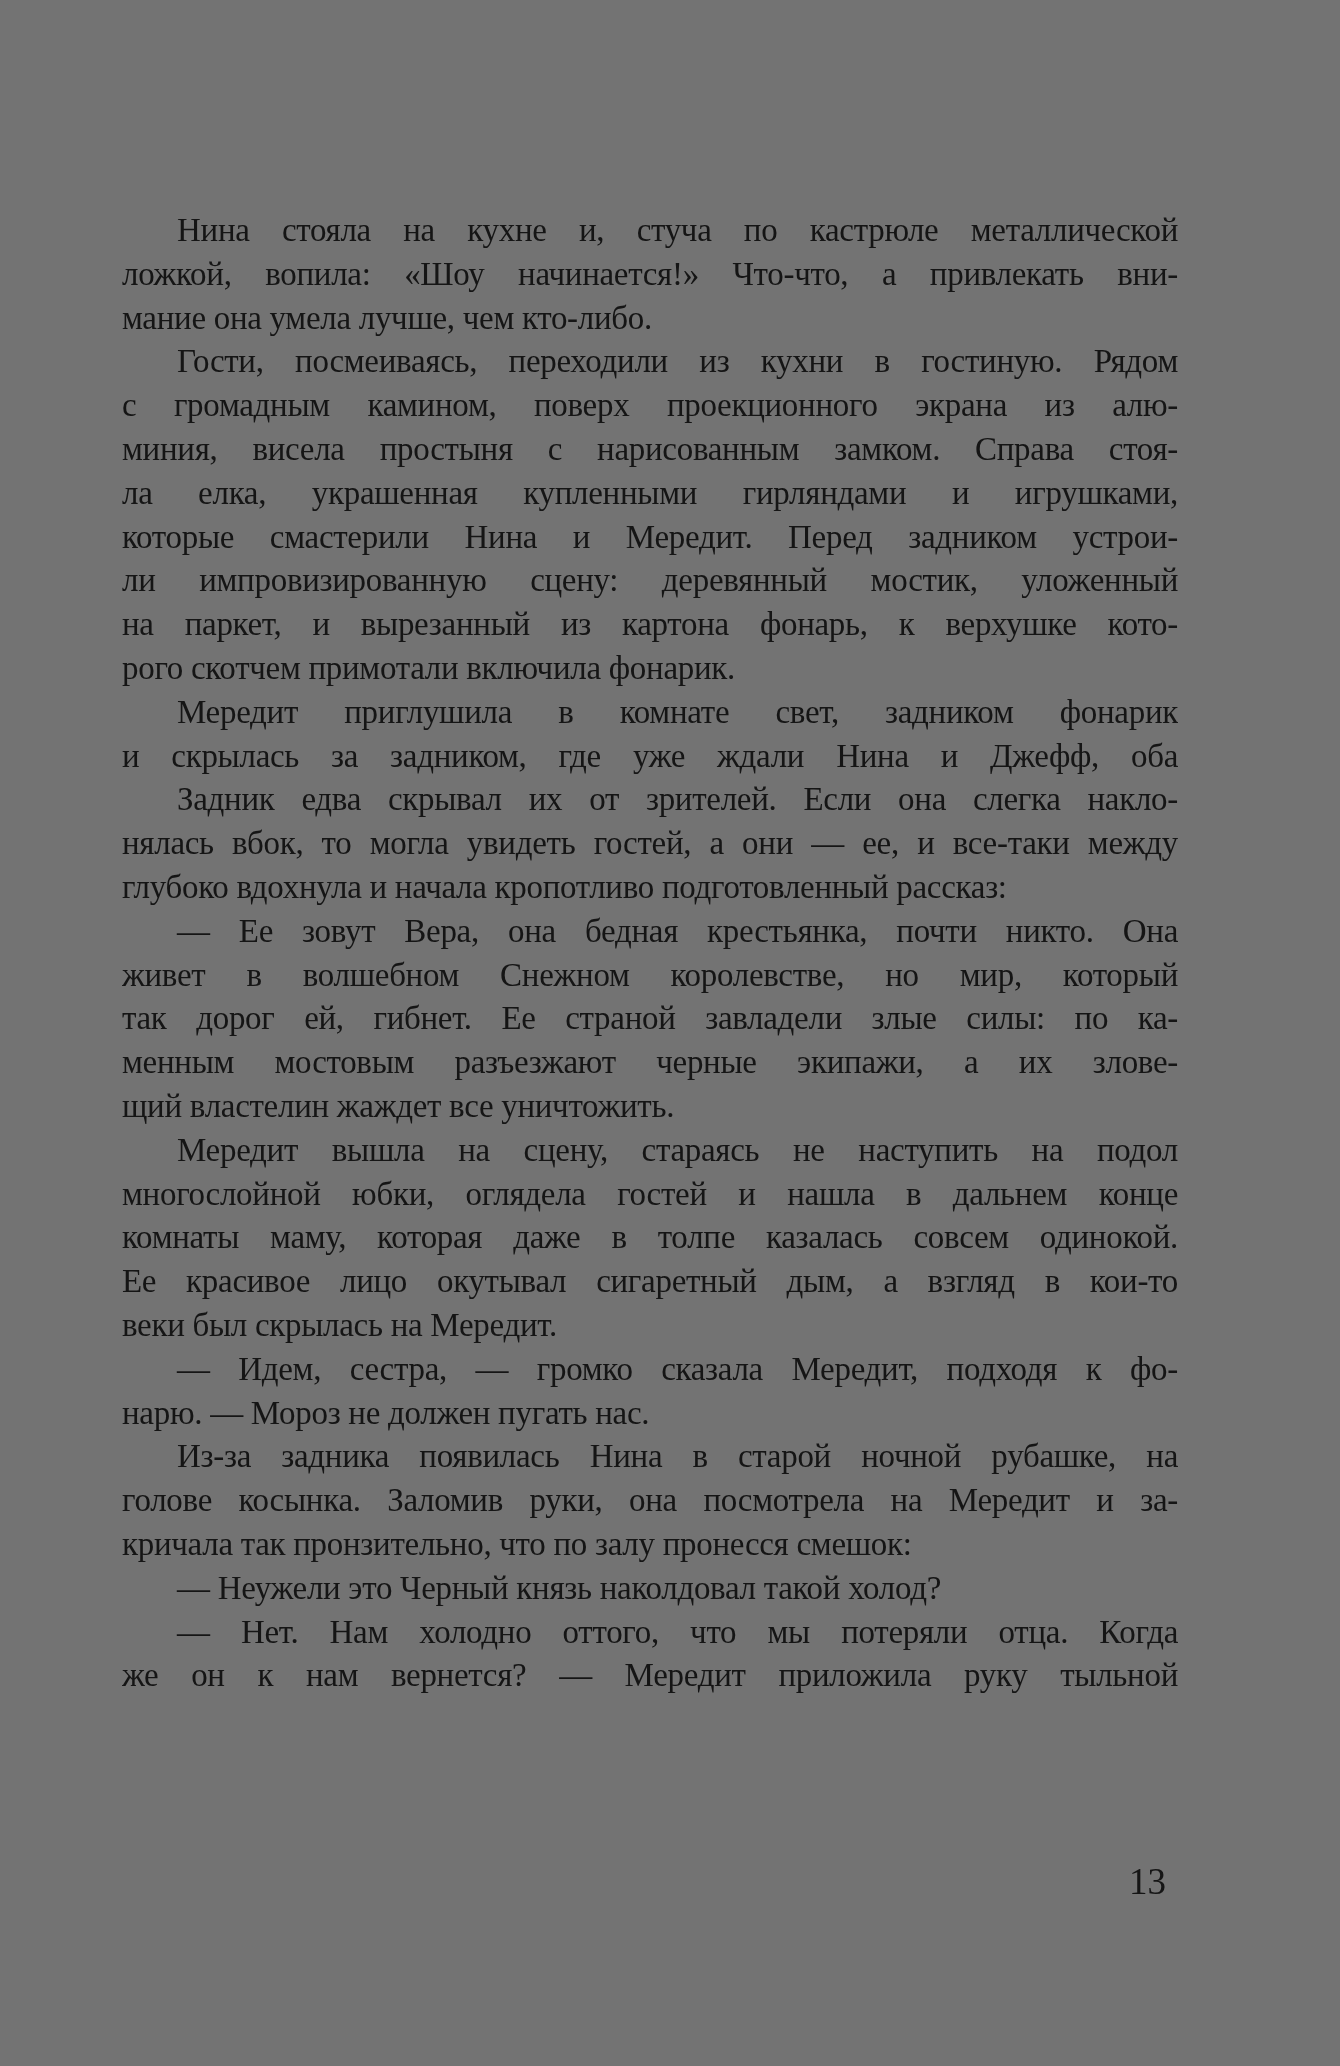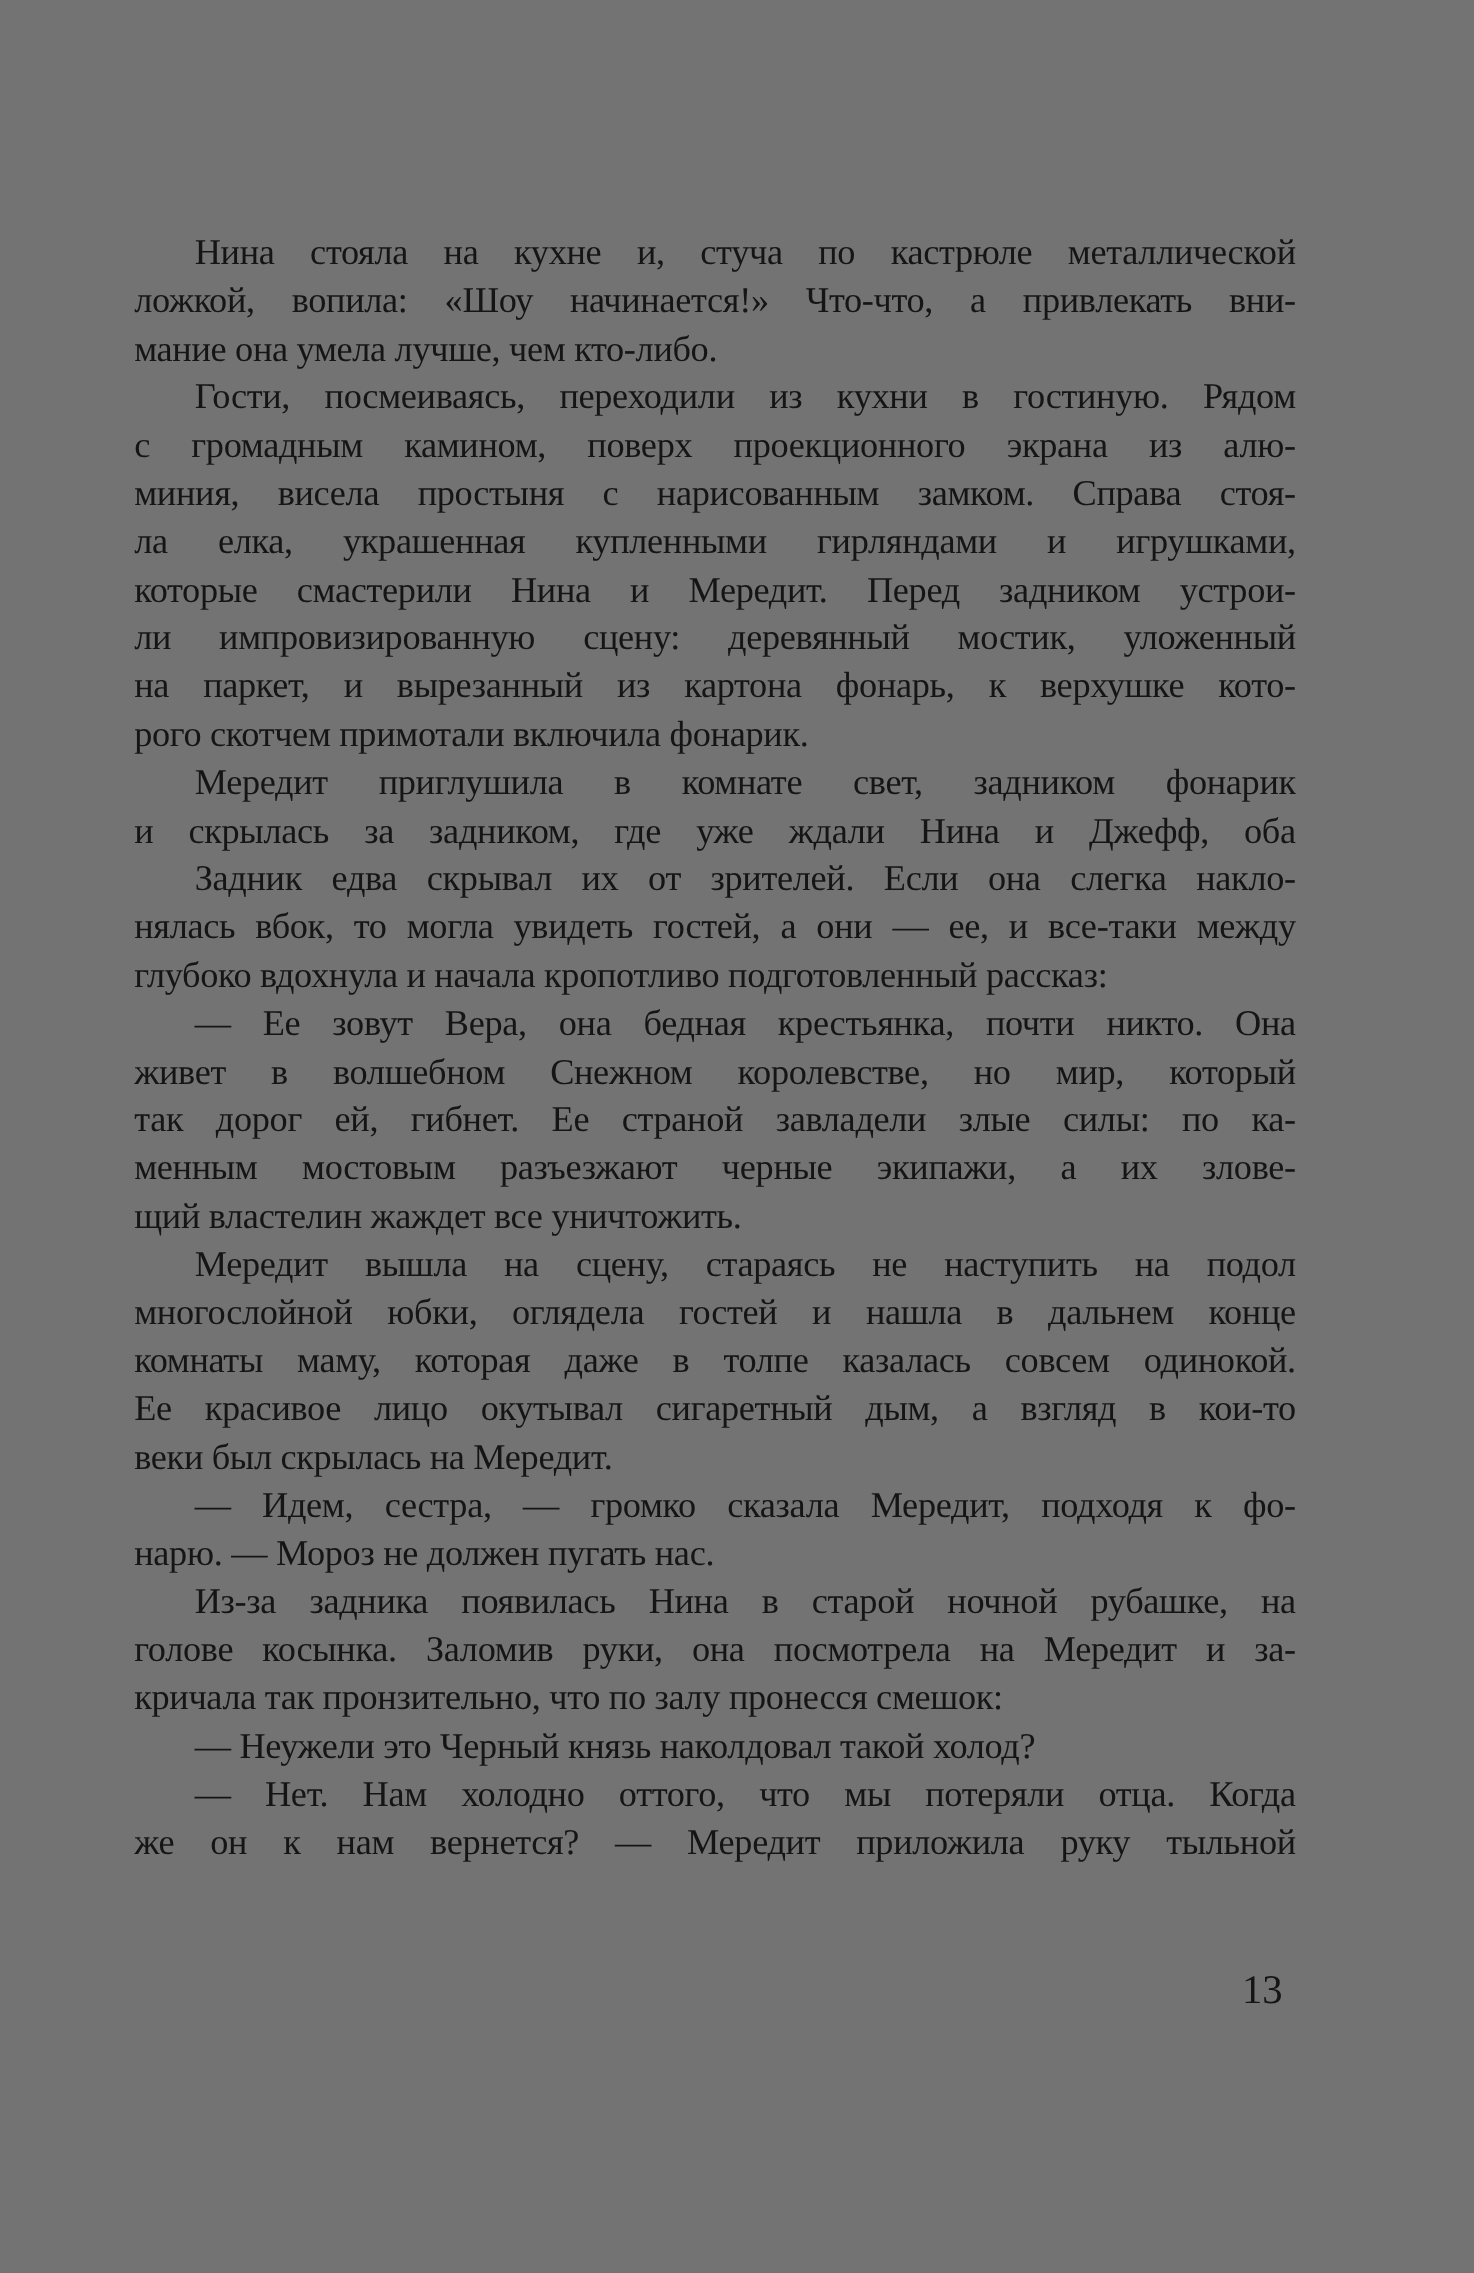--- a/index.html
+++ b/index.html
@@ -38,21 +38,21 @@
   }
   .line.noj {
     text-align: center;
     text-align-last: left;
   }
   .line.first {
     text-indent: 55px;
   }
   .page-num {
     position: absolute;
-    top: 1788px;
+    top: 1860px;
     left: 122px;
     width: 1056px;
     padding-right: 12px;
     box-sizing: border-box;
     text-align: right;
     font-size: 37px;
     color: #151515;
   }
 </style>
 </head>

